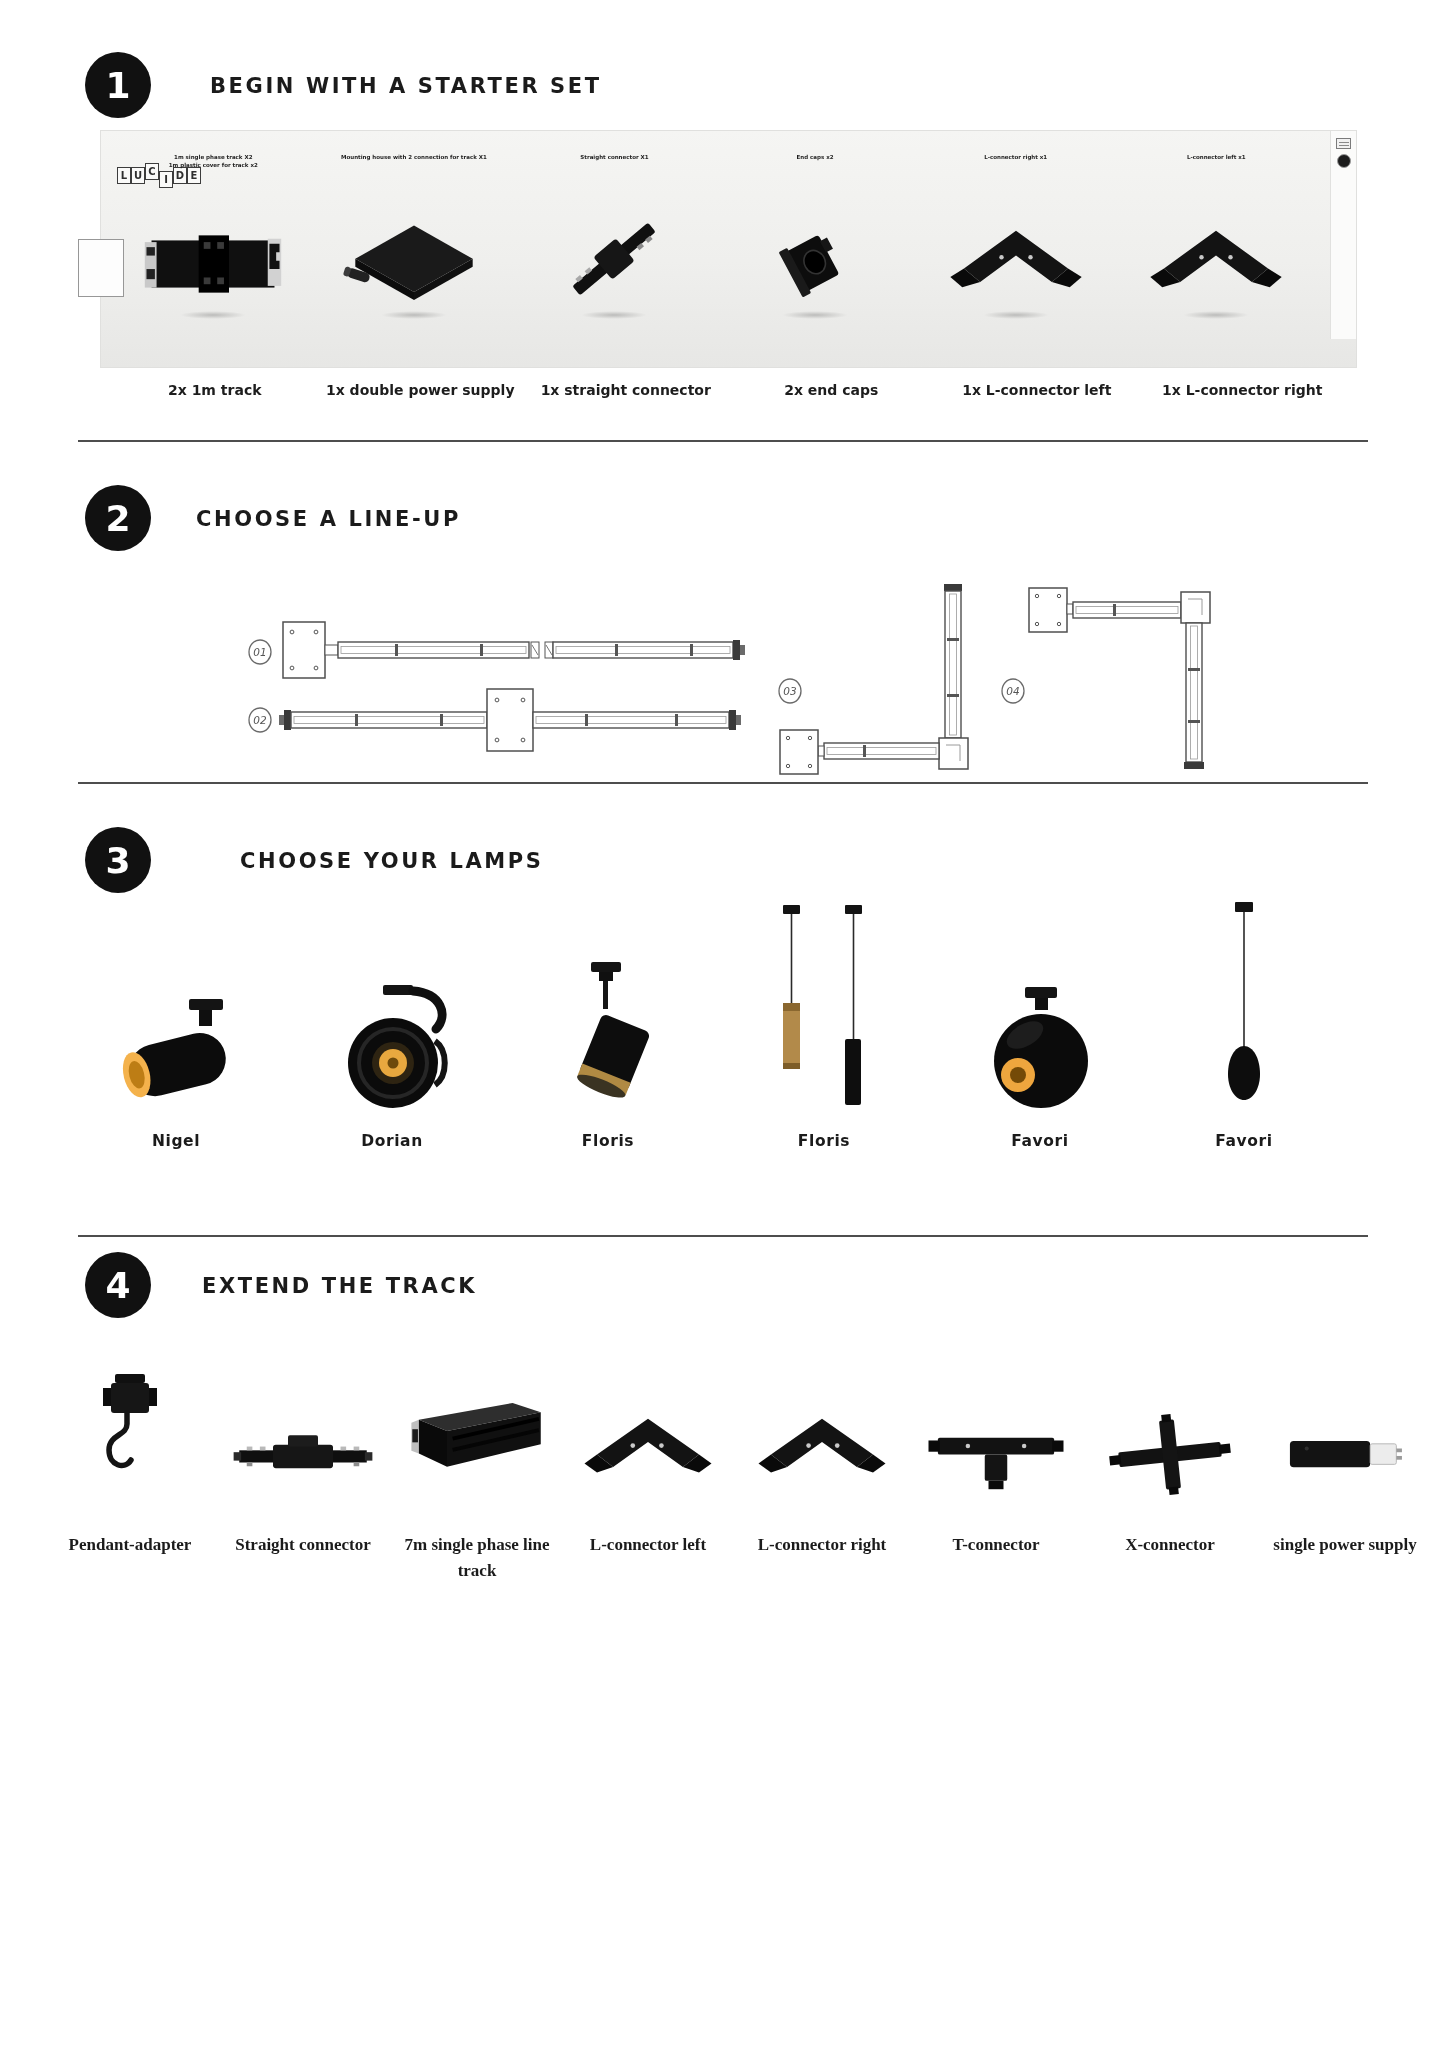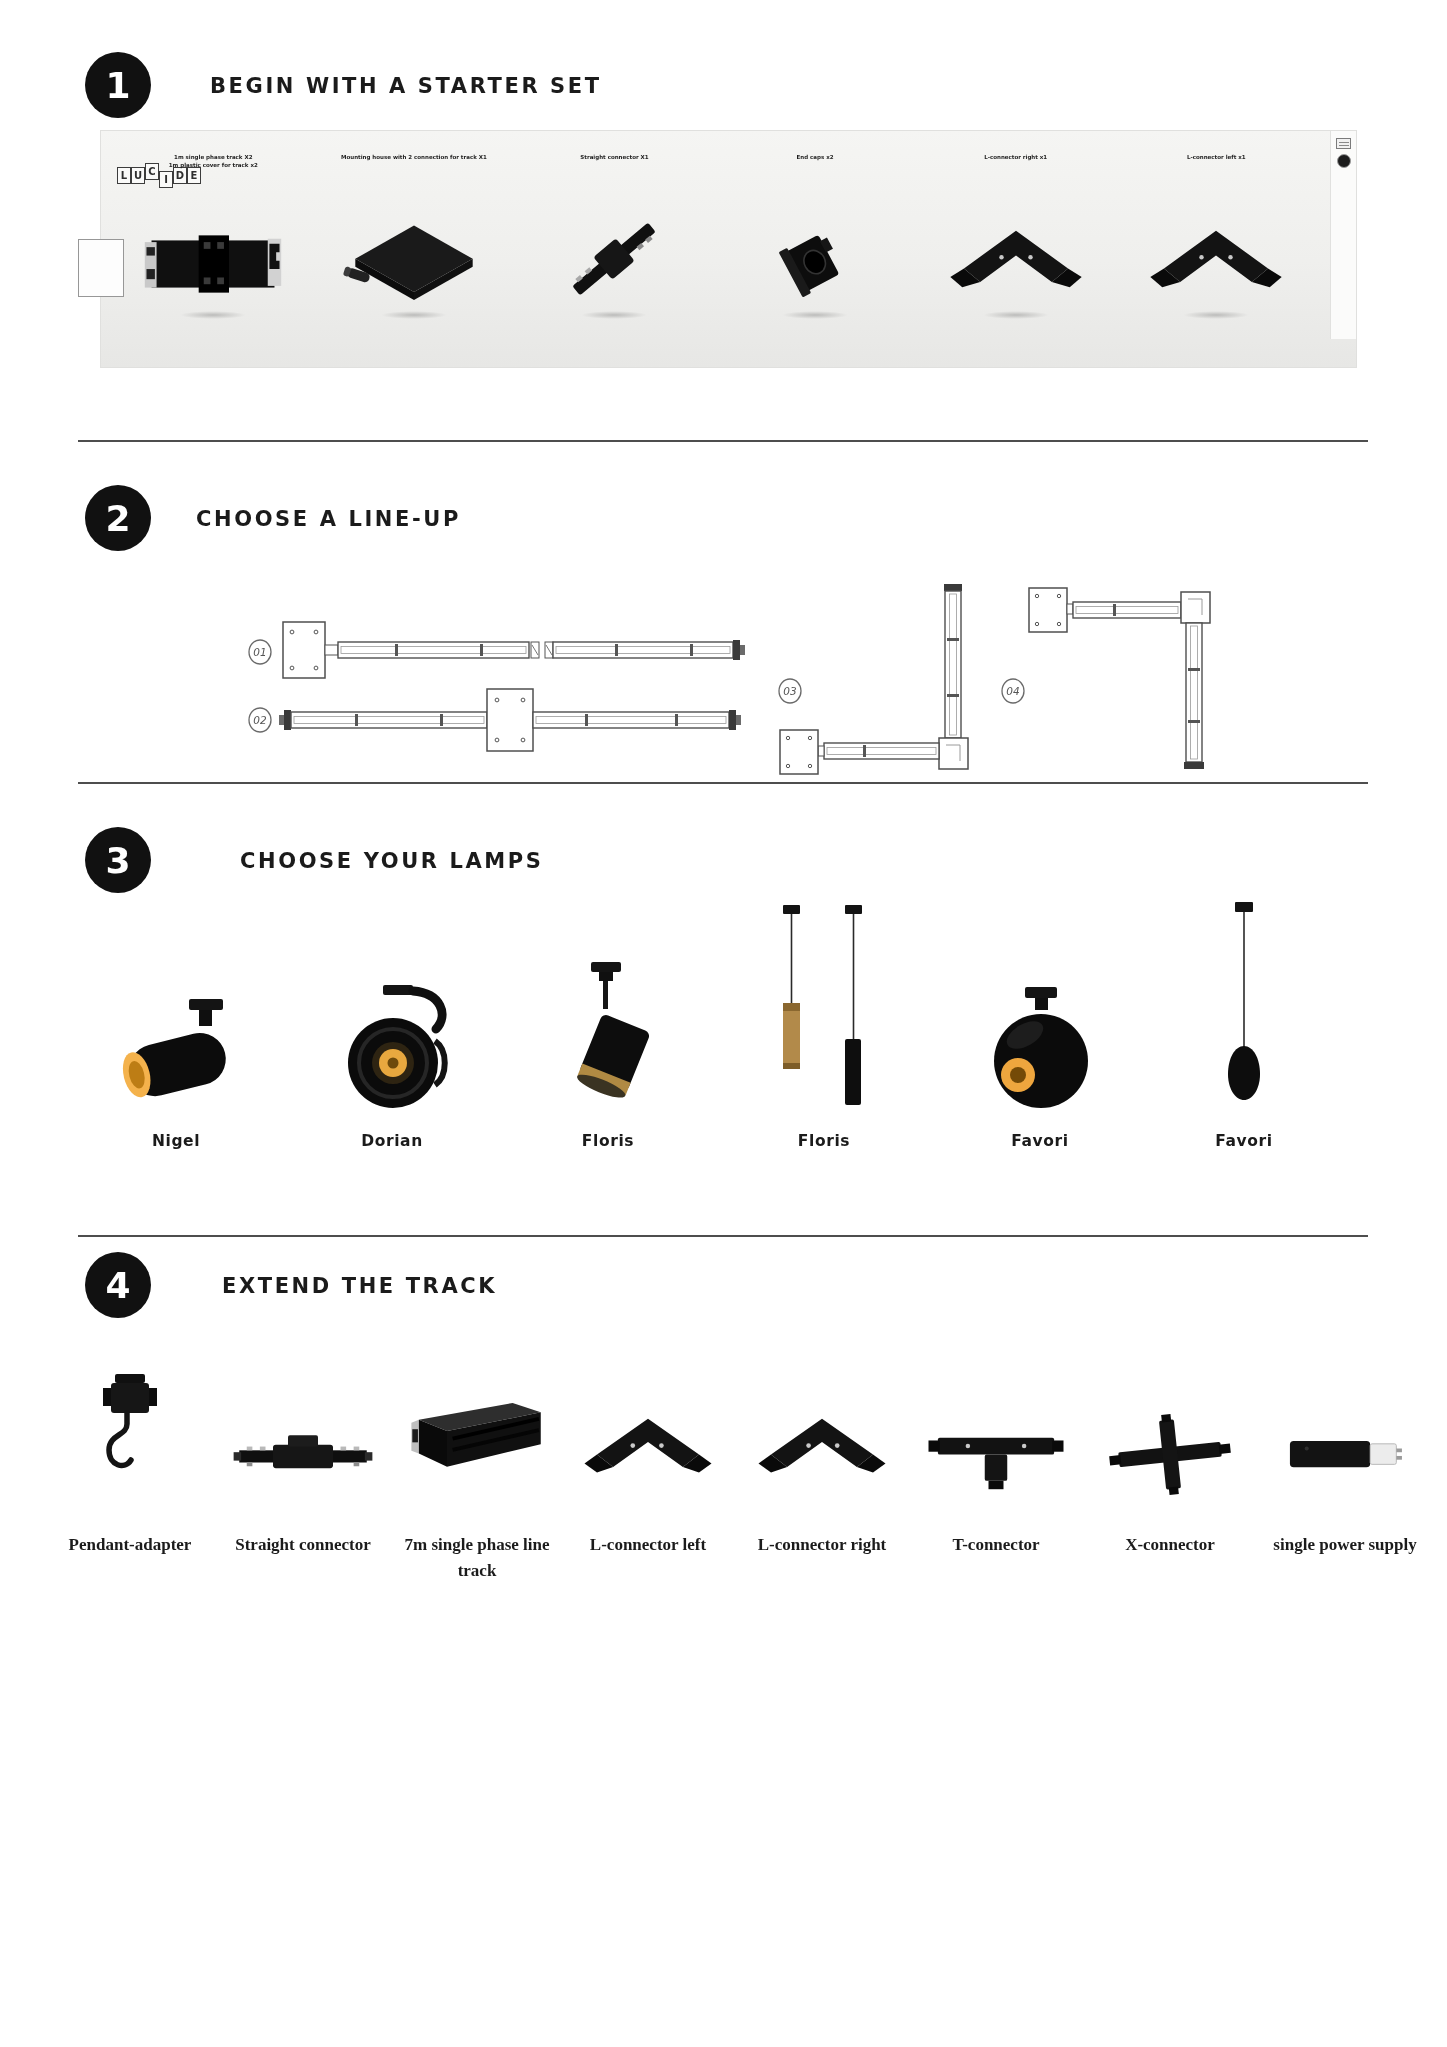--- a/index.html
+++ b/index.html
@@ -196,20 +196,28 @@
       </div>
     </div>
 
     <div class="pack-strip">
       <div class="strip-tag"></div>
       <div class="strip-globe"></div>
     </div>
 
   </div>
 
+  <div class="contents-row">
+    <div>2x 1m track</div>
+    <div>1x double power supply</div>
+    <div>1x straight connector</div>
+    <div>2x end caps</div>
+    <div>1x L-connector left</div>
+    <div>1x L-connector right</div>
+  </div>
 
   <div class="divider" style="top:440px;"></div>
 
   <div class="step-circle" style="left:85px; top:485px;">
     <span>2</span>
   </div>
   <div class="step-title" style="left:196px; top:507px;">CHOOSE A LINE-UP</div>
 
   <svg class="abs" style="left:235px; top:600px;" width="515" height="95" viewBox="0 0 515 95">
     <ellipse cx="25" cy="52" rx="11" ry="12" fill="#ffffff" stroke="#6a6a6a" stroke-width="1.3"></ellipse>
@@ -370,21 +378,21 @@
   <div class="lamp-name" style="left:518px;">Floris</div>
   <div class="lamp-name" style="left:734px;">Floris</div>
   <div class="lamp-name" style="left:950px;">Favori</div>
   <div class="lamp-name" style="left:1154px;">Favori</div>
 
   <div class="divider" style="top:1235px;"></div>
 
   <div class="step-circle" style="left:85px; top:1252px;">
     <span>4</span>
   </div>
-  <div class="step-title" style="left:222px; top:1274px;">EXTEND THE TRACK</div>
+  <div class="step-title" style="left:202px; top:1274px;">EXTEND THE TRACK</div>
 
   <svg class="abs" style="left:75px; top:1372px;" width="110" height="130" viewBox="0 0 110 130">
     <rect x="40" y="2" width="30" height="9" rx="2" fill="#101010"></rect>
     <rect x="36" y="11" width="38" height="30" rx="3" fill="#161616"></rect>
     <rect x="28" y="16" width="8" height="18" fill="#0d0d0d"></rect>
     <rect x="74" y="16" width="8" height="18" fill="#0d0d0d"></rect>
     <path d="M52 41 L52 52 C52 64 34 62 34 78 C34 94 50 98 56 88" fill="none" stroke="#141414" stroke-width="5.5" stroke-linecap="round"></path>
   </svg>
 
   <svg class="abs" style="left:228px; top:1420px;" width="150" height="70" viewBox="0 0 160 70">

